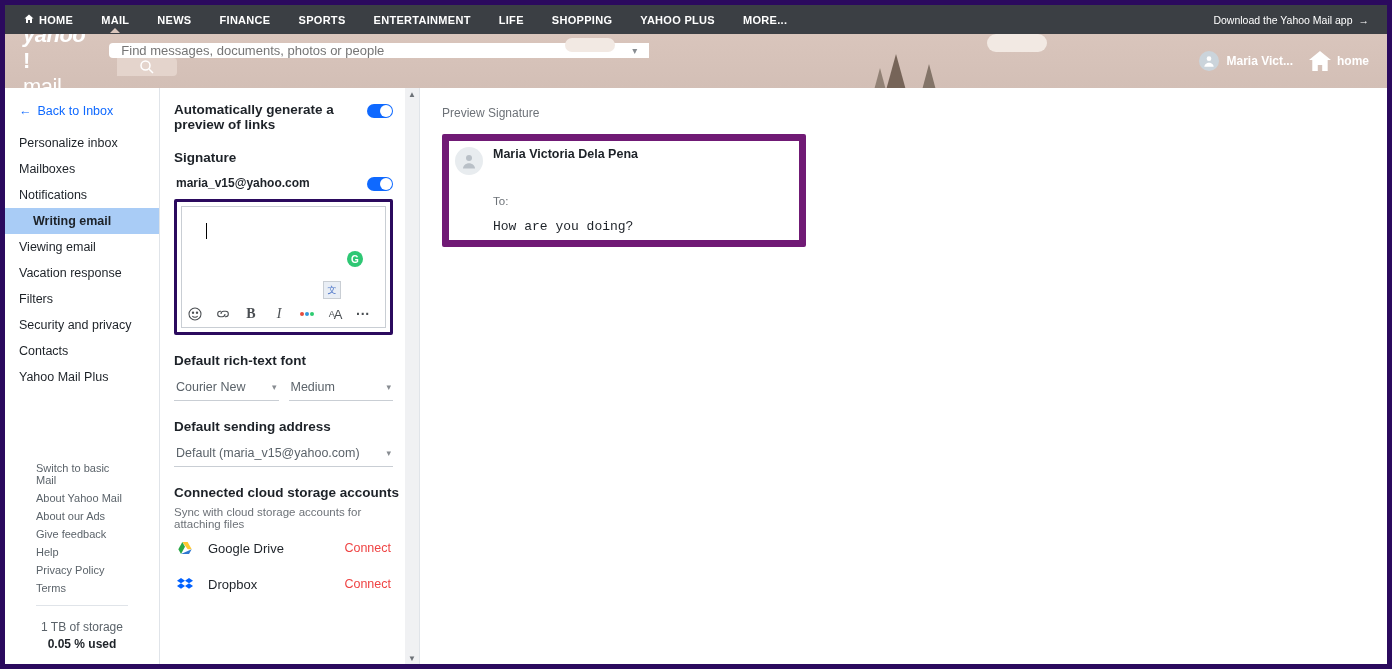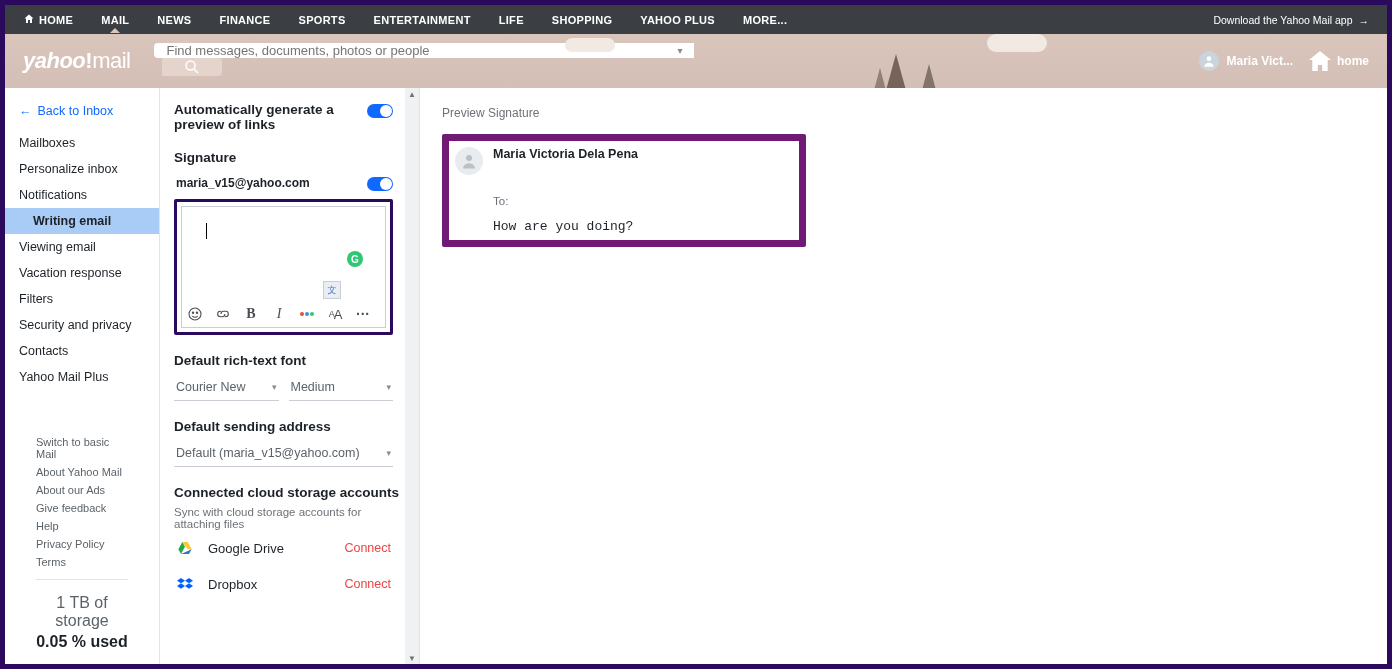--- a/index.html
+++ b/index.html
@@ -10,21 +10,21 @@
   .topnav { background: #3b3f44; height: 29px; display: flex; align-items: center; justify-content: space-between; color: #fff; padding: 0 18px; font-size: 11px; font-weight: bold; }
   .topnav ul { list-style: none; display: flex; align-items: center; gap: 28px; }
   .topnav li { display: flex; align-items: center; gap: 4px; cursor: pointer; position: relative; letter-spacing: .3px; }
   .topnav li.active::after { content:""; position:absolute; bottom:-7px; left:50%; transform:translateX(-50%); border:5px solid transparent; border-bottom-color:#dac6bd; }
   .topnav .dl { display:flex; align-items:center; gap:6px; font-size:10.5px; font-weight:normal; cursor:pointer; }
 
   
   .headerband { height: 54px; background: linear-gradient(#d9c5bc,#d3bfb6); display:flex; align-items:center; padding: 0 18px; gap:24px; position:relative; overflow:hidden; }
   .headerband .bg-tree { position:absolute; bottom:-6px; width:22px; height:40px; background:#6c5a4e; clip-path: polygon(50% 0, 100% 100%, 0 100%); opacity:.9; }
   .headerband .bg-cloud { position:absolute; background:#f2e9e3; border-radius:20px; }
-  .logo { font-weight: 900; font-size: 22px; color:#fff; letter-spacing:-.5px; font-style: italic; display:flex; align-items:baseline; }
+  .logo { font-weight: 900; font-size: 22px; color:#fff; letter-spacing:-.5px; font-style: italic; display:flex; align-items:baseline;flex-direction:column; }
   .logo .excl { font-style: normal; font-weight:900; }
   .searchwrap { display:flex; height:36px;flex-direction:column; }
   .searchbox { width:540px; background:#fff; border-radius:4px 0 0 4px; display:flex; align-items:center; padding:0 12px; }
   .searchbox input { border:0; outline:0; width:100%; font-size:13px; color:#6e6e6e; }
   .searchbtn { width:60px; background:#e4d4cc; border-radius:0 4px 4px 0; display:flex; align-items:center; justify-content:center; cursor:pointer; margin-left:8px; }
   .caret { margin-left:auto; color:#878c91; font-size:10px; cursor:pointer; }
   .userblock { margin-left:auto; display:flex; align-items:center; gap:16px; color:#fff; font-weight:bold; font-size:12px;justify-content:center; }
   .avatar-sm { width:20px; height:20px; border-radius:50%; background:#cbd4db; display:flex; align-items:center; justify-content:center; color:#fff; font-size:12px; }
   .home-ico { width:22px; height:20px; background:#fff; clip-path: polygon(50% 0,100% 45%,85% 45%,85% 100%,60% 100%,60% 70%,40% 70%,40% 100%,15% 100%,15% 45%,0 45%); }
 
@@ -33,21 +33,21 @@
 
   
   .sidebar { width:155px; border-right:1px solid #e0e4e9; display:flex; flex-direction:column; padding-top:10px; font-size:12.5px; }
   .backlink { color:#0f69ff; padding:6px 14px; display:flex; align-items:center; gap:6px; cursor:pointer; font-size:12.5px; }
   .sidenav { margin-top:6px; }
   .sidenav .item { padding:6px 14px; cursor:pointer; color:#1d2228; }
   .sidenav .item.active { background:#a9ccf6; font-weight:bold;padding-left:28px; }
   .sidefoot { margin-top:auto; padding:10px 31px; font-size:11px; color:#5b636a; }
   .sidefoot div { padding:3px 0; cursor:pointer; }
   .sidefoot hr { border:0; border-top:1px solid #e0e4e9; margin:8px 0; }
-  .storage { text-align:center; font-size:16px; color:#5b636a; }
+  .storage { text-align:center; font-size:12px; color:#5b636a; }
   .storage b { color:#1d2228; }
 
   
   .settingscol { width:260px; border-right:1px solid #e0e4e9; padding:14px 10px 14px 14px; overflow-y:auto; position:relative; }
   .section-title { font-weight:bold; font-size:13.5px; margin: 6px 0 10px; }
   .row { display:flex; align-items:flex-start; justify-content:space-between; }
   .toggle { width:26px; height:14px; background:#0f69ff; border-radius:8px; position:relative; cursor:pointer; flex-shrink:0; margin-top:2px; }
   .toggle::after { content:""; position:absolute; right:1px; top:1px; width:12px; height:12px; background:#fff; border-radius:50%; }
   .subhead { font-weight:bold; font-size:13.5px; margin-top:18px; margin-bottom:6px; }
   .emailrow { display:flex; align-items:center; justify-content:space-between; font-weight:bold; font-size:12px; padding:4px 2px; }
@@ -181,22 +181,22 @@
   </div>
 
   <div class="body">
 
     <div class="sidebar">
       <div class="backlink">
         <span>←</span>
         <span>Back to Inbox</span>
       </div>
       <div class="sidenav">
+        <div class="item">Personalize inbox</div>
         <div class="item">Mailboxes</div>
-        <div class="item">Personalize inbox</div>
         <div class="item">Notifications</div>
         <div class="item active">Writing email</div>
         <div class="item">Viewing email</div>
         <div class="item">Vacation response</div>
         <div class="item">Filters</div>
         <div class="item">Security and privacy</div>
         <div class="item">Contacts</div>
         <div class="item">Yahoo Mail Plus</div>
       </div>
       <div class="sidefoot">

